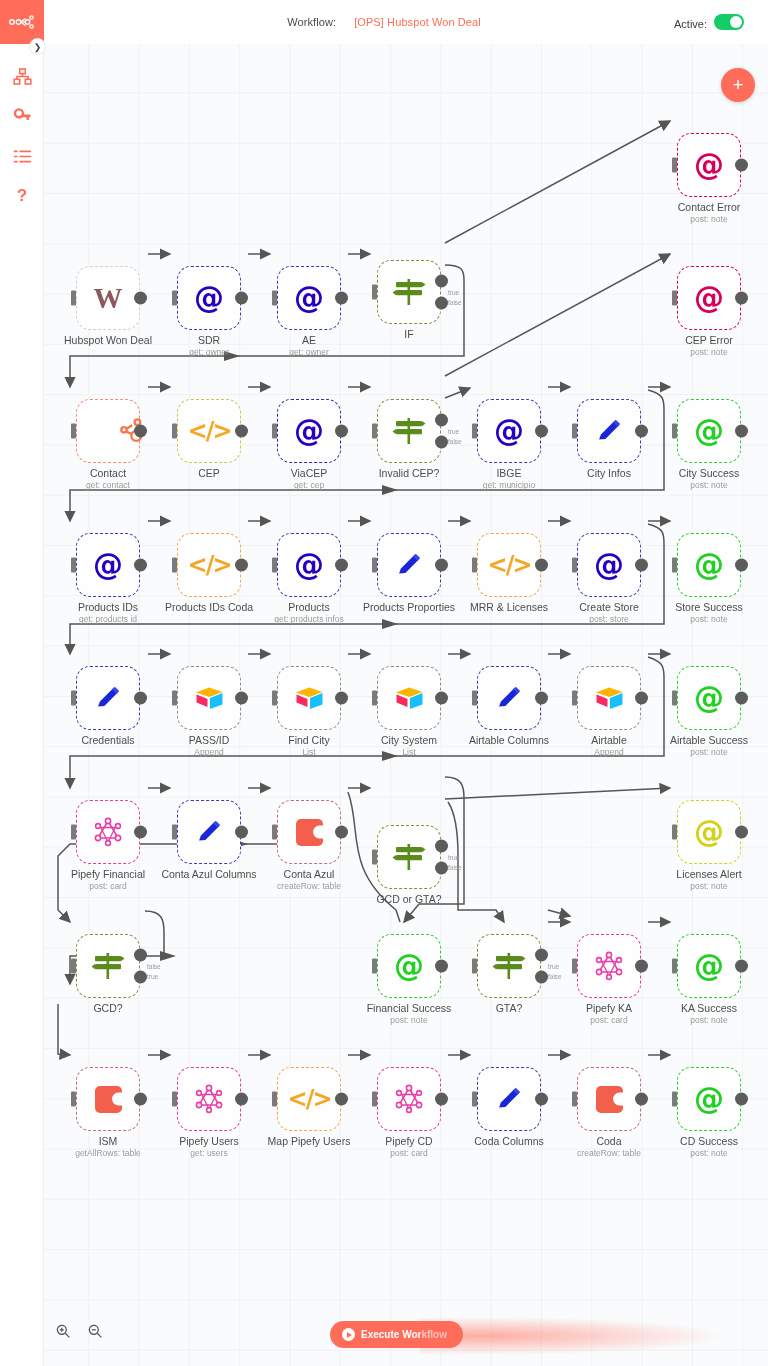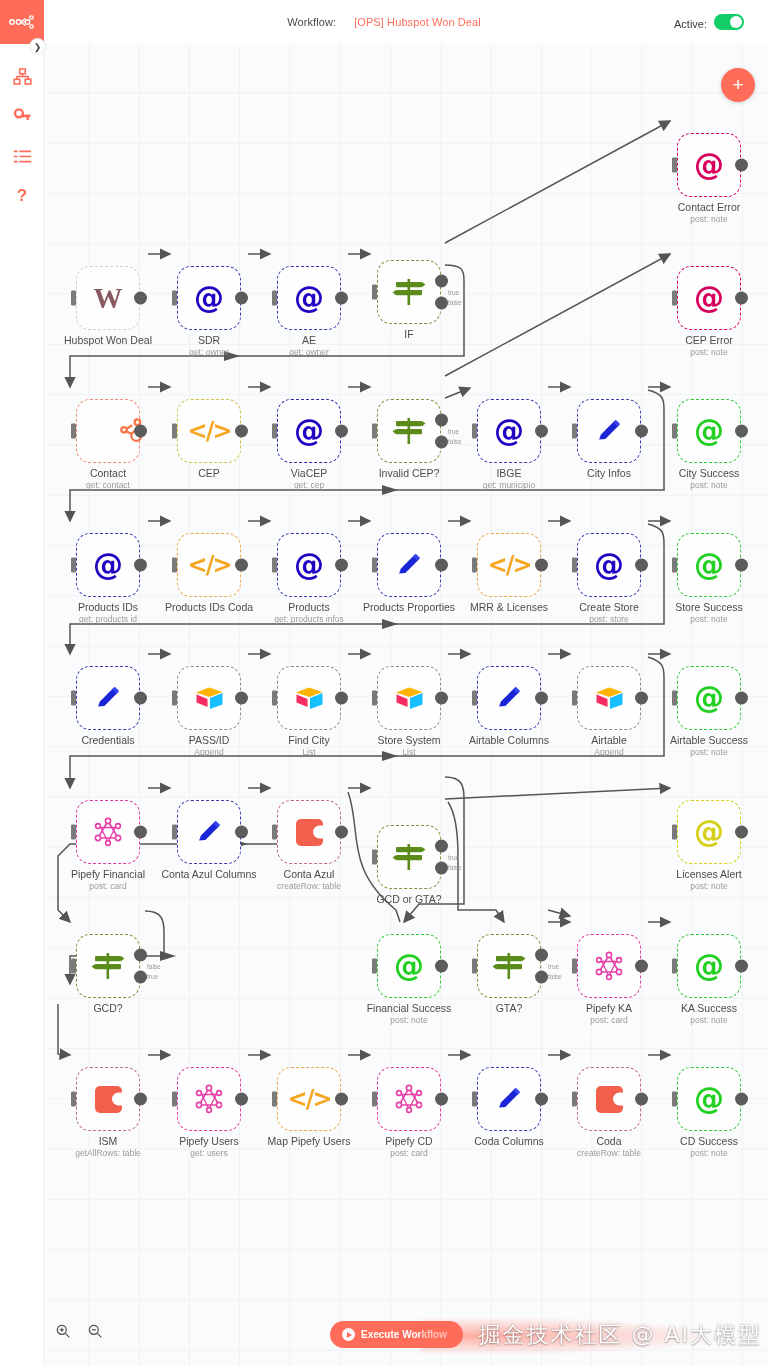--- a/index.html
+++ b/index.html
@@ -550,21 +550,21 @@
         <div class="node" style="left: 333px; top: 622px; border-color: rgb(139, 139, 139);">
           <span class="glyph">
             <svg width="30" height="26" viewBox="0 0 30 26">
               <path d="M2 7.5 L15 2.5 L28.5 7 L15.5 12 z" fill="#fcb400"></path>
               <path d="M16 13 L28.5 8 L28.5 19.5 L16 24 z" fill="#18bfff"></path>
               <path d="M2.5 9.5 L13.5 14 L13.5 22 L2.5 17.5 z" fill="#f82b60"></path>
             </svg>
           </span>
           <span class="port-in"></span>
           <span class="port-out"></span>
-          <span class="node-label">Store System</span>
+          <span class="node-label">City System</span>
           <span class="node-sub">List</span>
         </div>
         <div class="node" style="left: 433px; top: 622px; border-color: rgb(59, 59, 176);">
           <span class="glyph">
             <svg width="28" height="28" viewBox="0 0 24 24">
               <path d="M3.5 19.2 L5.1 15 L16.8 3.3 L20.6 7.1 L8.9 18.8 z" fill="#1a25d8"></path>
               <path d="M17.8 2.3 L21.6 6.1 L19.3 8.4 L15.5 4.6 z" fill="#3444ef"></path>
             </svg>
           </span>
           <span class="port-in"></span>
@@ -827,15 +827,14 @@
         </svg>
       </div>
     </div>
 
     <div class="exec-bar">
       <span class="play"></span>
       <span>Execute Workflow</span>
     </div>
 
     <div class="watermark-glow"></div>
-    <div class="watermark">掘金技术社区 @ AI大模型</div>
   </div>
 </div>
 
 </body></html>

